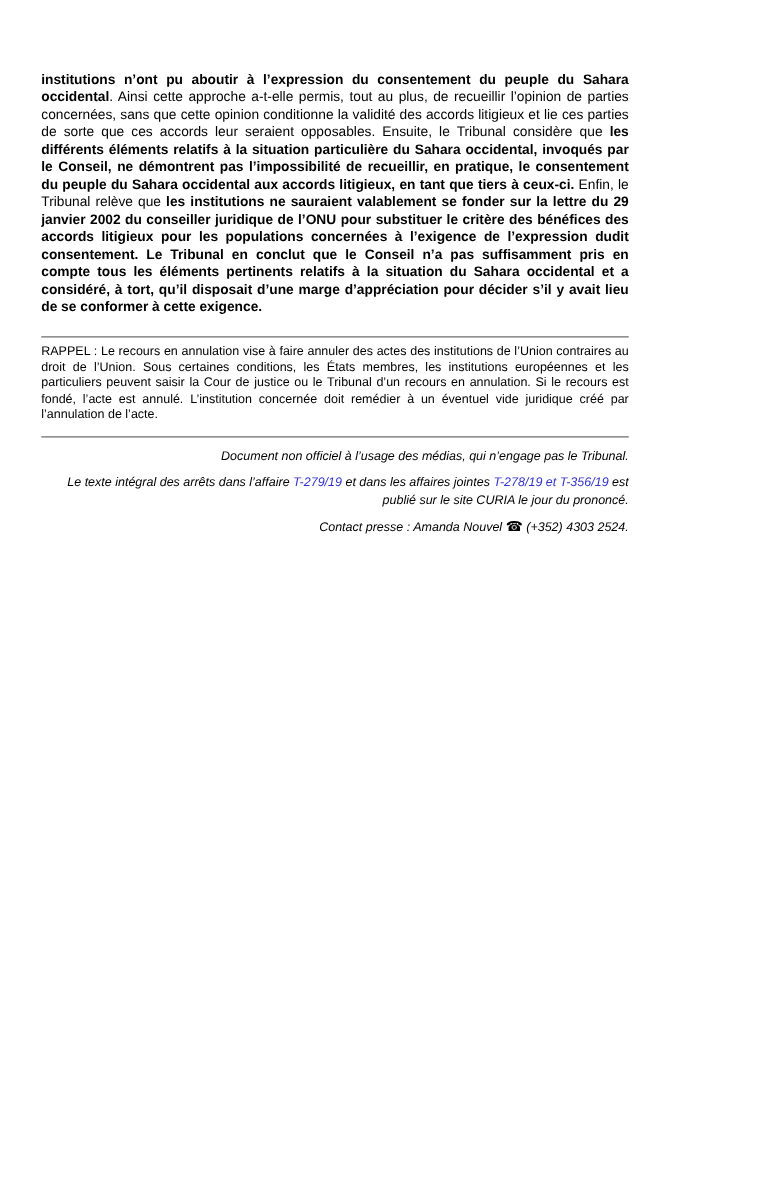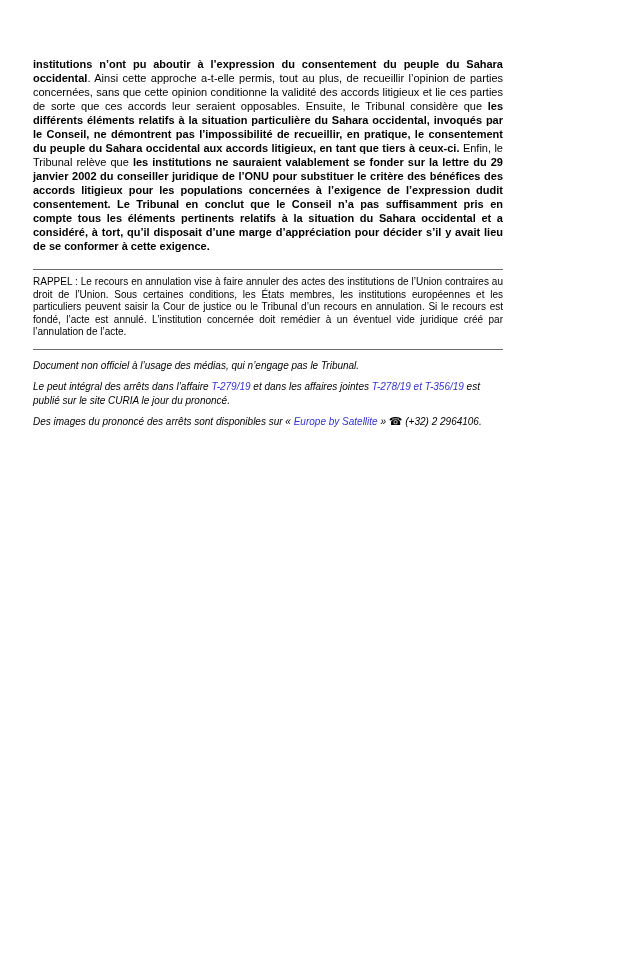--- a/index.html
+++ b/index.html
@@ -43,21 +43,21 @@
     line-height: 12.5px;
     text-align: justify;
     color: #000000;
   }
   .rappel + .rappel { margin-top: 15px; }
   .rappel .label { font-weight: normal; }
   .footer-line {
     margin: 0 0 8px 0;
     font-size: 10px;
     line-height: 13.5px;
-    text-align: left;
+    text-align: right;
     font-style: italic;
     color: #000000;
   }
   .footer-line a {
     color: #3333cc;
     cursor: pointer;
   }
   .phone {
     font-family: "DejaVu Sans", sans-serif;
     font-style: normal;
@@ -73,18 +73,18 @@
 
   <hr class="rule">
 
   <p class="rappel"><span class="label">RAPPEL :</span><span> Le recours en annulation vise à faire annuler des actes des institutions de l’Union contraires au droit de l’Union. Sous certaines conditions, les États membres, les institutions européennes et les particuliers peuvent saisir la Cour de justice ou le Tribunal d’un recours en annulation. Si le recours est fondé, l’acte est annulé. L’institution concernée doit remédier à un éventuel vide juridique créé par l’annulation de l’acte.</span></p>
 
 
   <hr class="rule bottom">
 
   <p class="footer-line">Document non officiel à l’usage des médias, qui n’engage pas le Tribunal.</p>
 
-  <p class="footer-line"><span>Le peut intégral des arrêts dans l’affaire </span><a>T-279/19</a><span> et dans les affaires jointes </span><a>T-278/19 et T-356/19</a><span> est publié sur le site CURIA le jour du prononcé.</span></p>
+  <p class="footer-line"><span>Le texte intégral des arrêts dans l’affaire </span><a>T-279/19</a><span> et dans les affaires jointes </span><a>T-278/19 et T-356/19</a><span> est publié sur le site CURIA le jour du prononcé.</span></p>
 
+  <p class="footer-line"><span>Contact presse : Amanda Nouvel </span><span class="phone">☎</span><span> (+352) 4303 2524.</span></p>
 
-  <p class="footer-line"><span>Des images du prononcé des arrêts sont disponibles sur « </span><a>Europe by Satellite</a><span> » </span><span class="phone">☎</span><span> (+32) 2 2964106.</span></p>
 
 </div>
 
 </body></html>

